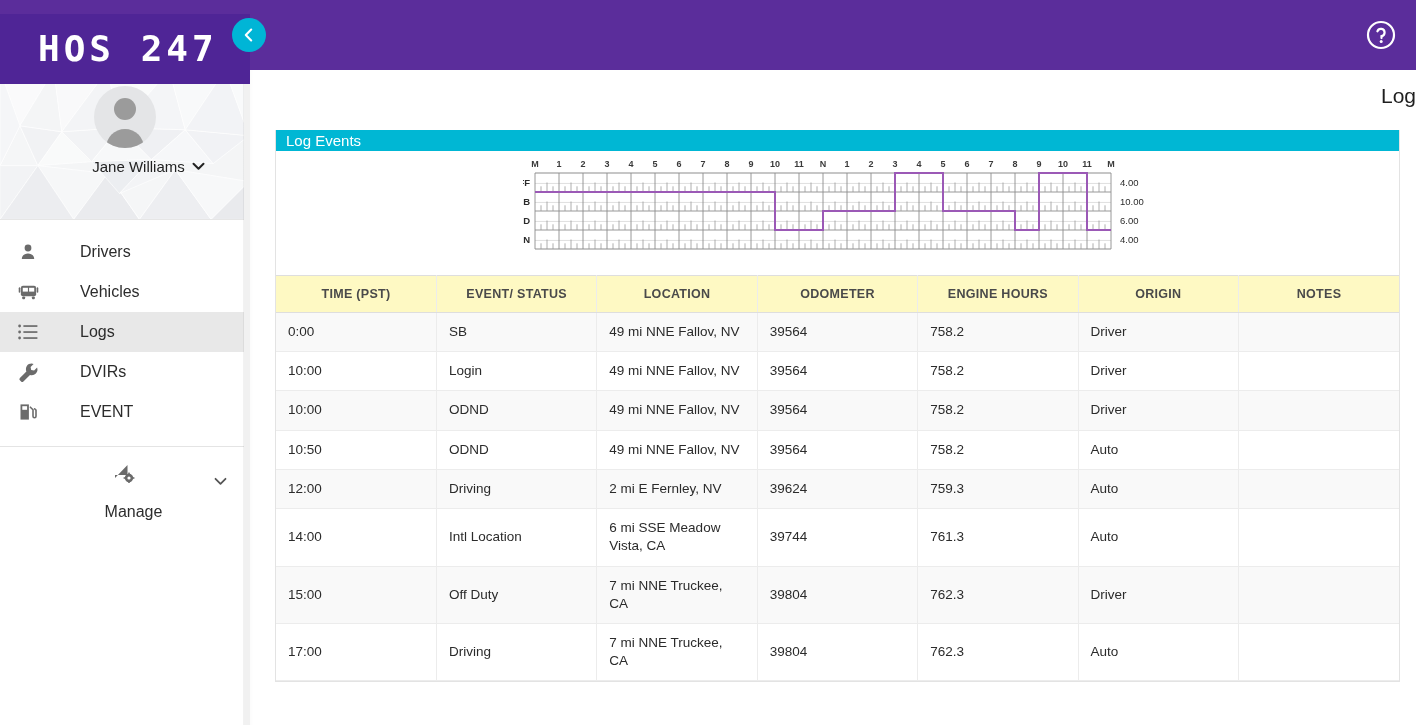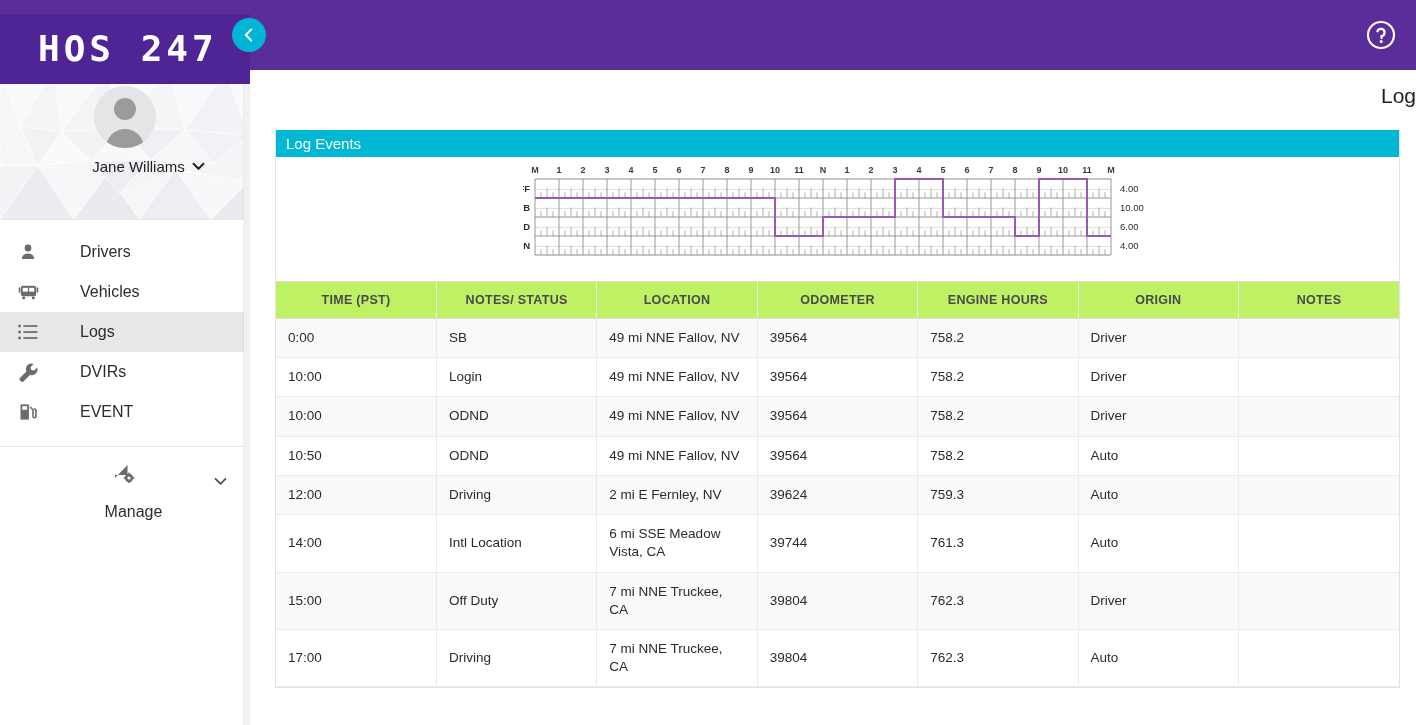--- a/index.html
+++ b/index.html
@@ -172,21 +172,21 @@
   .card {
     margin: 22px 16px 0 25px;
     border: 1px solid #e3e3e3;
     border-top: none;
     background: #fff;
   }
   .card-header {
     background: #00b7d4;
     color: #ffffff;
     font-size: 15px;
-    height: 27px;
+    height: 21px;
     display: flex; align-items: center;
     padding-left: 10px;
   }
 
   
   .graph-wrap {
     height: 124px;
     position: relative;
     background: #fff;
   }
@@ -205,21 +205,21 @@
   table.log-table th {
     border-top: 1px solid #dedede;
     border-bottom: 1px solid #dedede;
     border-right: 1px solid #ececec;
     padding: 11px 8px;
     font-size: 12.5px;
     font-weight: 700;
     color: #4a4a4a;
     letter-spacing: 0.3px;
     text-align: center;
-    background: #bef264;
+    background: #fef9c3;
     white-space: nowrap;
   }
   table.log-table th:last-child { border-right: none; }
   table.log-table td {
     border-bottom: 1px solid #ececec;
     border-right: 1px solid #ececec;
     padding: 10px 12px;
     vertical-align: middle;
     line-height: 1.35;
   }
@@ -769,21 +769,21 @@
           <col class="col-event">
           <col class="col-loc">
         <col class="col-odo">
           <col class="col-eng">
           <col class="col-origin">
           <col class="col-notes">
       </colgroup>
       <thead>
         <tr>
           <th>TIME (PST)</th>
-          <th>NOTES/ STATUS</th>
+          <th>EVENT/ STATUS</th>
           <th>LOCATION</th>
           <th>ODOMETER</th>
           <th>ENGINE HOURS</th>
           <th>ORIGIN</th>
           <th>NOTES</th>
         </tr>
       </thead>
       <tbody id="log-tbody">
           <tr>
             <td>0:00</td>

